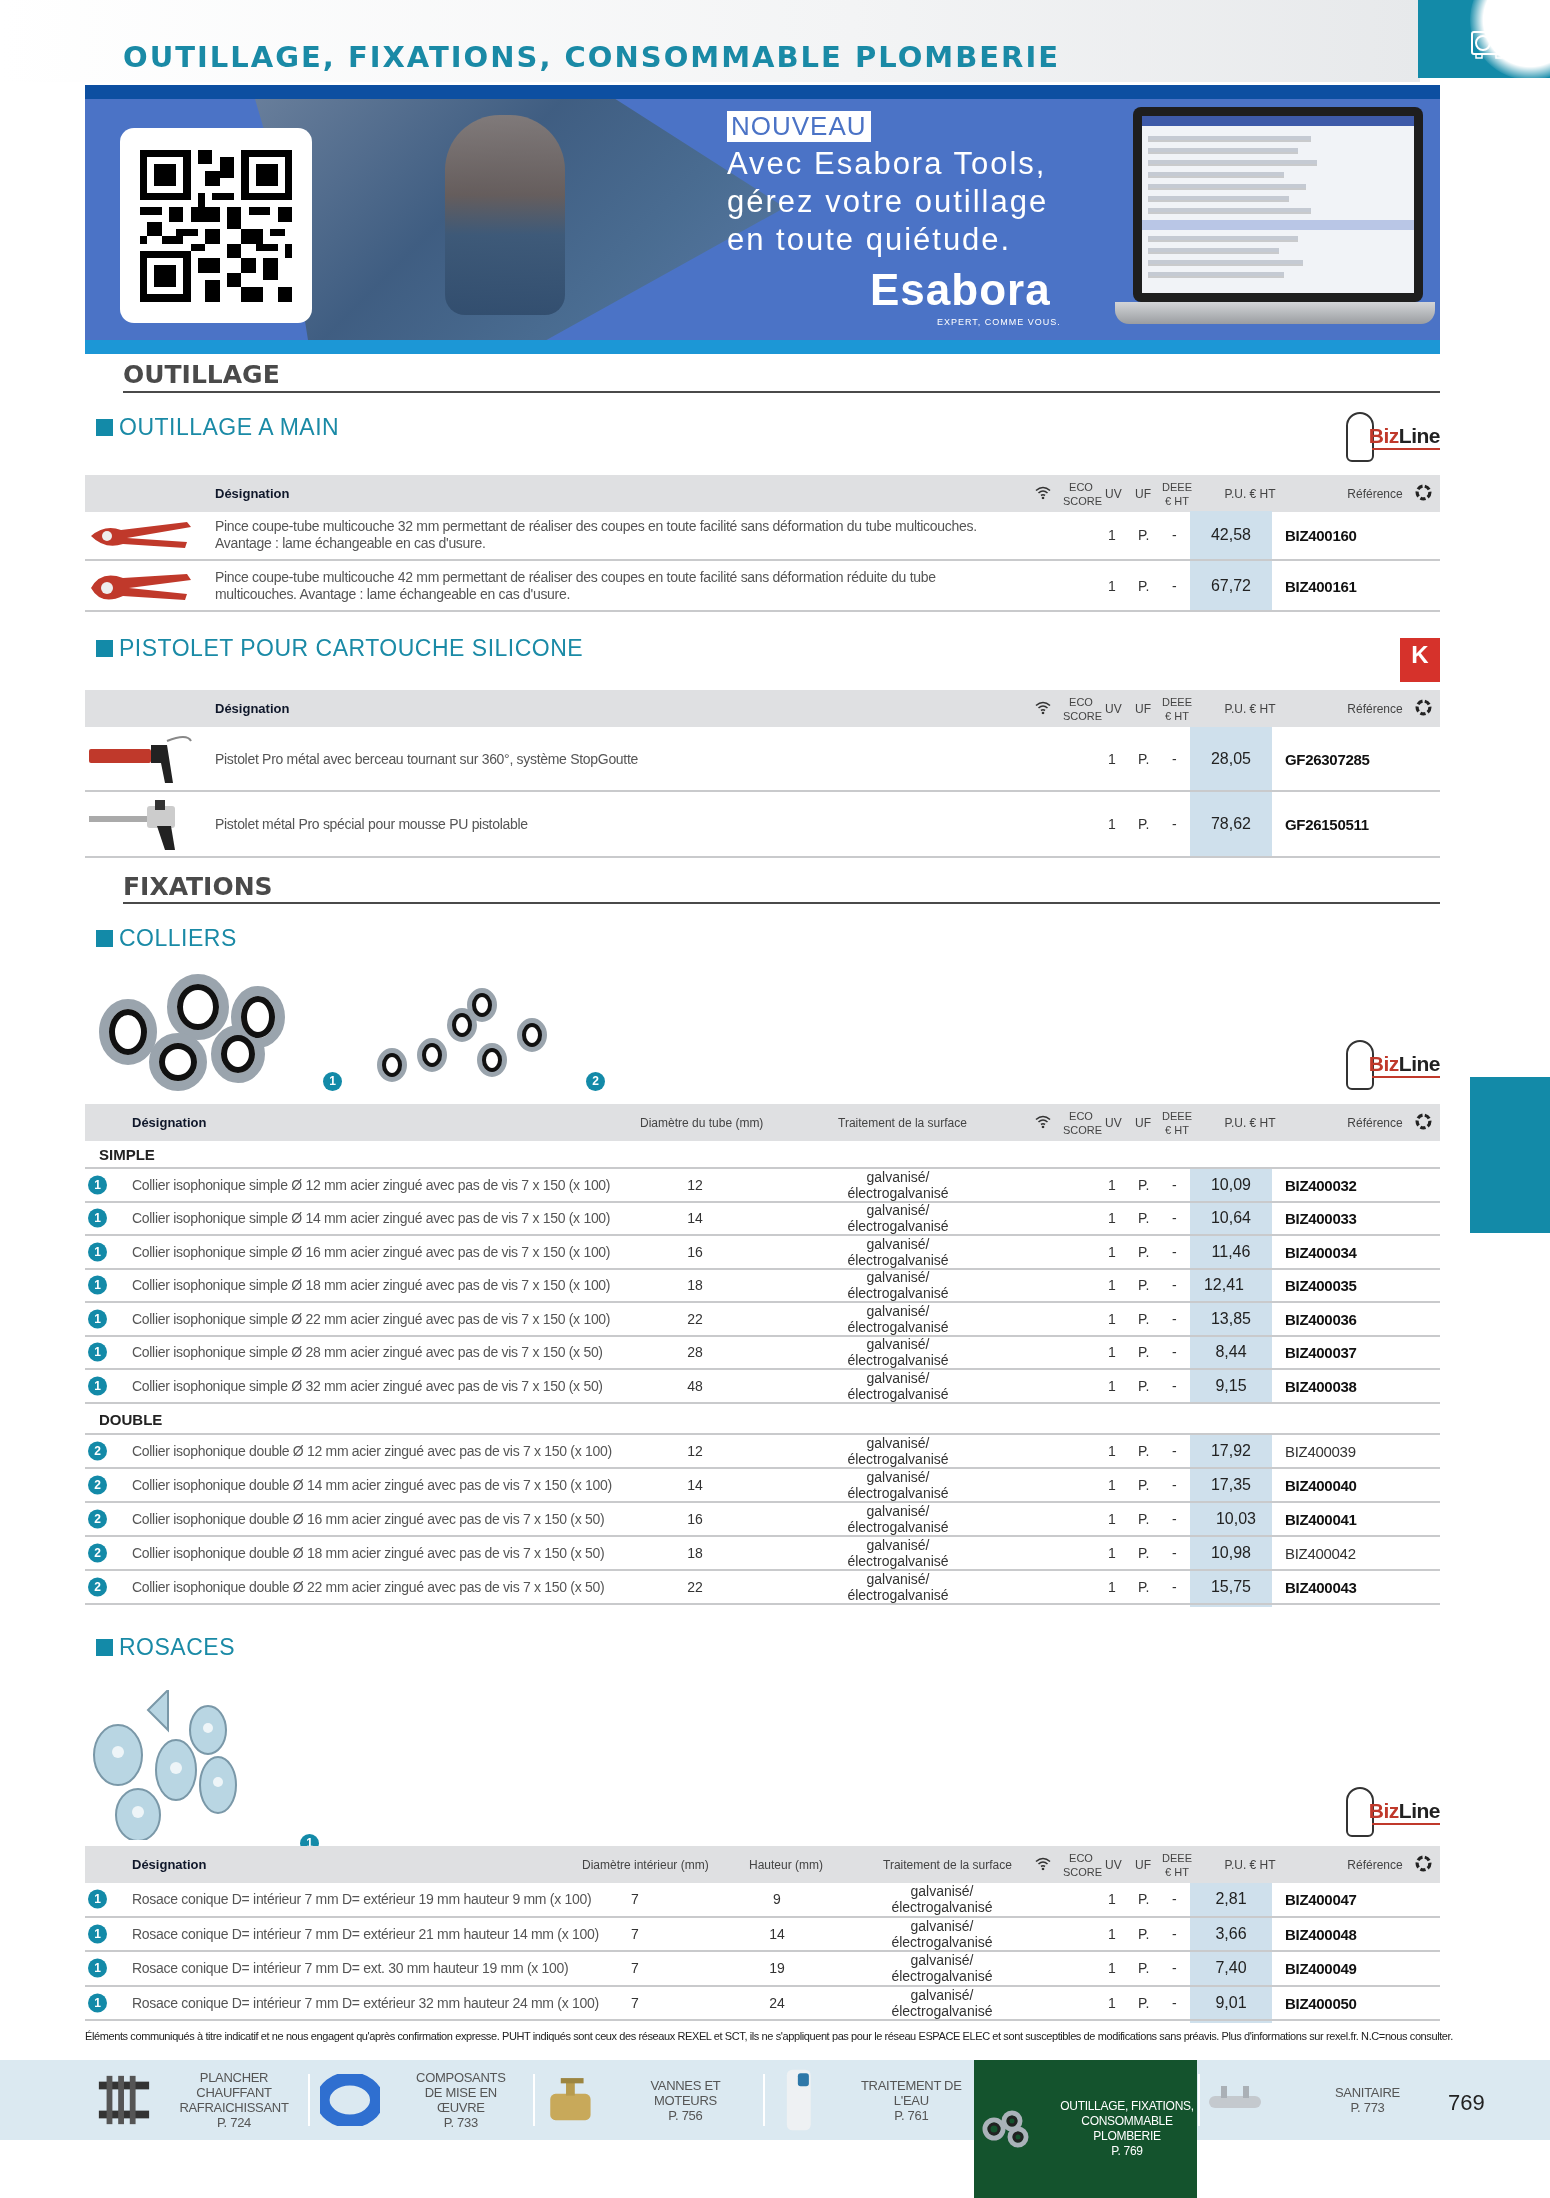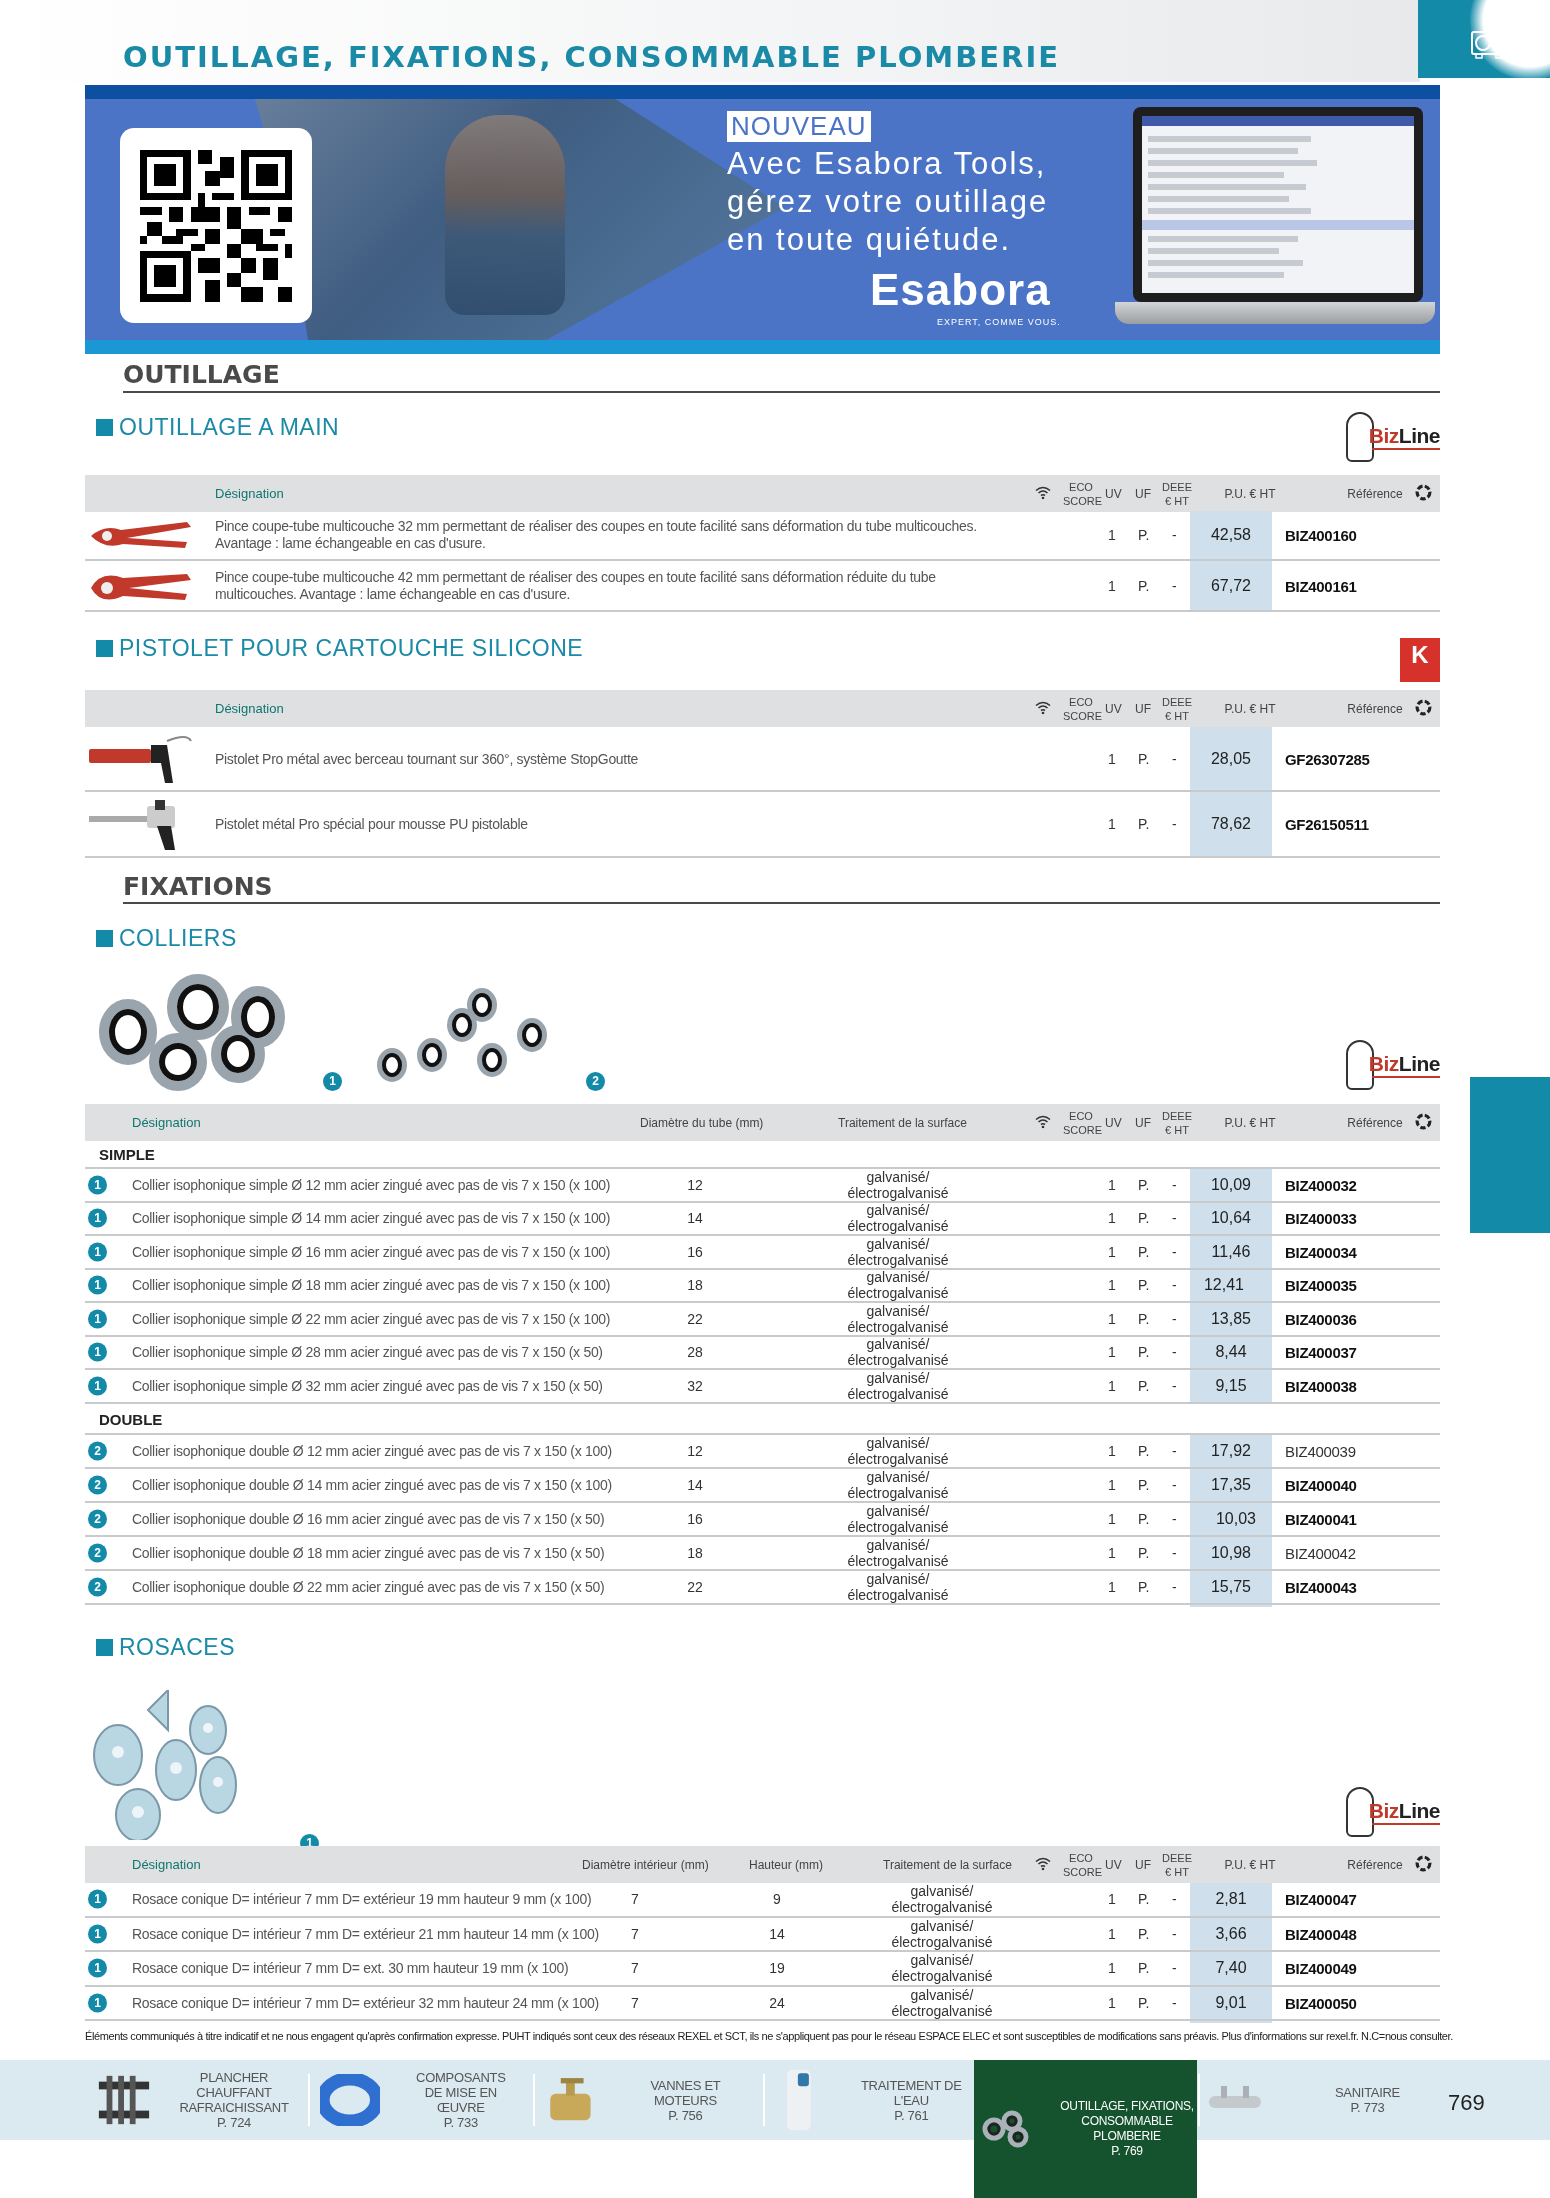--- a/index.html
+++ b/index.html
@@ -36,21 +36,21 @@
   .h-sub .sq { width: 17px; height: 17px; background: #138aa8; margin-right: 6px; }
 
   .bizline { width: 100px; height: 50px; }
   .bizline .txt { position: absolute; right: 0; top: 12px; font-size: 21px; font-weight: bold; color: #222; letter-spacing: -0.5px; }
   .bizline .txt .biz { color: #c0392b; }
   .bizline .ul { position: absolute; right: 0; top: 36px; width: 68px; height: 2px; background: #c0392b; }
   .bizline .bear { position: absolute; left: 6px; top: 0; width: 28px; height: 50px; border: 2px solid #333; border-radius: 14px 14px 6px 6px; background: #fff; }
 
   .tbl-head { left: 85px; width: 1355px; height: 37px; background: #dfe0e2; font-size: 13px; color: #444; }
   .tbl-head span { position: absolute; top: 50%; transform: translateY(-50%); text-align: center; line-height: 14px; font-family: "Liberation Sans", sans-serif; }
-  .tbl-head .desig { font-weight: normal; color: #0f766e; }
+  .tbl-head .desig { font-weight: bold; color: #0f172a; }
   .row { left: 85px; width: 1355px; border-bottom: 2px solid #c9cacc; font-size: 14px; }
   .row span { position: absolute; top: 50%; transform: translateY(-50%); }
   .row .desc { color: #555; font-size: 14px; line-height: 17px; letter-spacing: -0.3px; }
   .row .num { color: #333; text-align: center; }
   .row .ref { font-weight: bold; color: #111; font-size: 15px; letter-spacing: -0.3px; }
   .row .ref.light { font-weight: normal; color: #333; }
   .row .price { color: #222; font-size: 16px; text-align: center; }
   .pricecol { background: #cfe0ec; }
   .badge { position: absolute; width: 19px; height: 19px; border-radius: 50%; background: #138aa8; color: #fff; font-size: 12px; text-align: center; line-height: 19px; font-weight: bold; }
   .group-label { left: 99px; font-size: 15px; font-weight: bold; color: #222; }
@@ -441,21 +441,21 @@
       <span class="num" style="left:733px;width:160px">galvanisé/électrogalvanisé</span>
       <span class="num" style="left:1023px">1</span>
       <span class="num" style="left:1053px">P.</span>
       <span class="num" style="left:1087px">-</span>
       <span class="price" style="left:1105px;width:82px">8,44</span>
       <span class="ref" style="left:1200px">BIZ400037</span>
     </div>
     <div class="abs row" style="top:1370px;height:33.5px">
       <span class="badge" style="left:3px">1</span>
       <span class="desc" style="left:47px;width:460px;white-space:nowrap">Collier isophonique simple Ø 32 mm acier zingué avec pas de vis 7 x 150 (x 50)</span>
-      <span class="num" style="left:590px;width:40px">32</span>
+      <span class="num" style="left:590px;width:40px">48</span>
       <span class="num" style="left:733px;width:160px">galvanisé/électrogalvanisé</span>
       <span class="num" style="left:1023px">1</span>
       <span class="num" style="left:1053px">P.</span>
       <span class="num" style="left:1087px">-</span>
       <span class="price" style="left:1105px;width:82px">9,15</span>
       <span class="ref" style="left:1200px">BIZ400038</span>
     </div>
   </div>
 
 <div class="abs group-label" style="top:1411px">DOUBLE</div>

